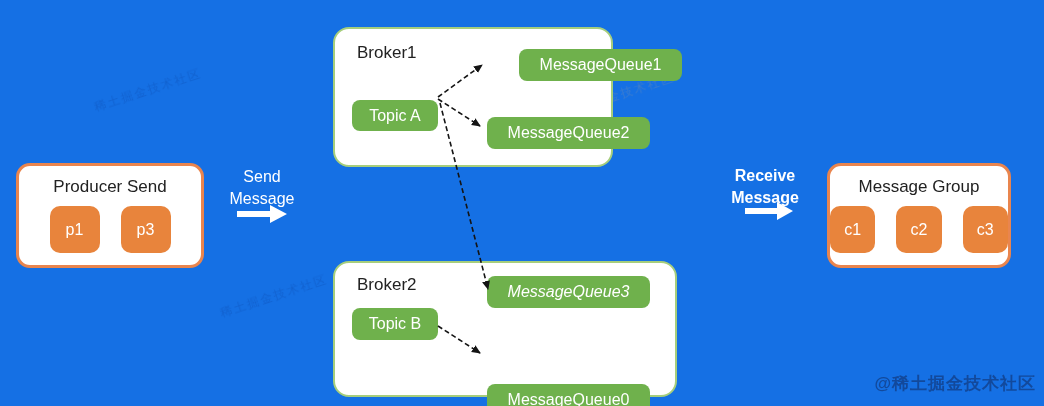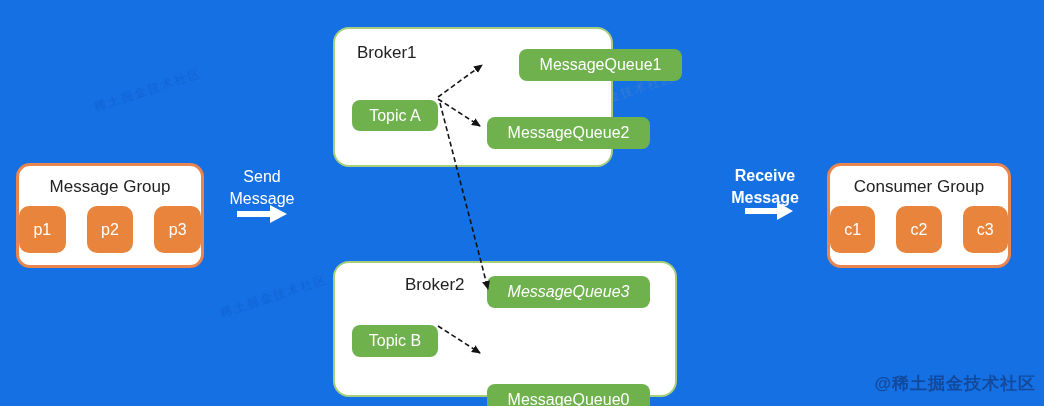--- a/index.html
+++ b/index.html
@@ -63,50 +63,49 @@
 <body>
 
 <div class="canvas">
 
   <div class="faint-mark faint-blue" style="left:92px; top:82px;">稀土掘金技术社区</div>
   <div class="faint-mark faint-gray" style="left:565px; top:86px;">稀土掘金技术社区</div>
   <div class="faint-mark faint-blue" style="left:218px; top:288px;">稀土掘金技术社区</div>
   <div class="faint-mark faint-gray" style="left:342px; top:352px;">稀土掘金技术社区</div>
 
   <div class="group-box" style="left:16px; top:163px; width:188px; height:105px;">
-    <div class="group-title">Message Group</div>
+    <div class="group-title">Producer Send</div>
     <div class="members">
       <div class="member">p1</div>
-      <div class="member">p2</div>
       <div class="member">p3</div>
     </div>
   </div>
 
   <div class="flow-label" style="left:222px; top:166px;">Send
 Message</div>
 
   <div class="broker-box" style="left:333px; top:27px; width:280px; height:140px;">
     <div class="broker-title" style="top:14px;">Broker1</div>
     <div class="gnode" style="left:17px; top:71px; width:86px; height:31px;">Topic A</div>
     <div class="gnode" style="left:152px; top:20px; width:163px; height:32px;margin-left:32px;">MessageQueue1</div>
     <div class="gnode" style="left:152px; top:88px; width:163px; height:32px;">MessageQueue2</div>
   </div>
 
   <div class="broker-box" style="left:333px; top:261px; width:344px; height:136px;">
-    <div class="broker-title" style="top:12px;margin-left:48px;">Broker2</div>
-    <div class="gnode" style="left:17px; top:62px; width:86px; height:32px;">Topic B</div>
+    <div class="broker-title" style="top:12px;">Broker2</div>
+    <div class="gnode" style="left:17px; top:45px; width:86px; height:32px;">Topic B</div>
     <div class="gnode" style="left:152px; top:13px; width:163px; height:32px;font-style:italic;">MessageQueue3</div>
     <div class="gnode" style="left:152px; top:81px; width:163px; height:32px;margin-top:40px;">MessageQueue0</div>
   </div>
 
   <div class="flow-label" style="left:725px; top:165px;font-weight:bold;">Receive
 Message</div>
 
   <div class="group-box" style="left:827px; top:163px; width:184px; height:105px;">
-    <div class="group-title">Consumer Group</div>
+    <div class="group-title">Message Group</div>
     <div class="members">
       <div class="member">c1</div>
       <div class="member">c2</div>
       <div class="member">c3</div>
     </div>
   </div>
 
   <svg class="overlay" width="1044" height="406" viewBox="0 0 1044 406">
     <defs>
       <marker id="ah" markerWidth="10" markerHeight="10" refX="8" refY="4" orient="auto" markerUnits="userSpaceOnUse">

